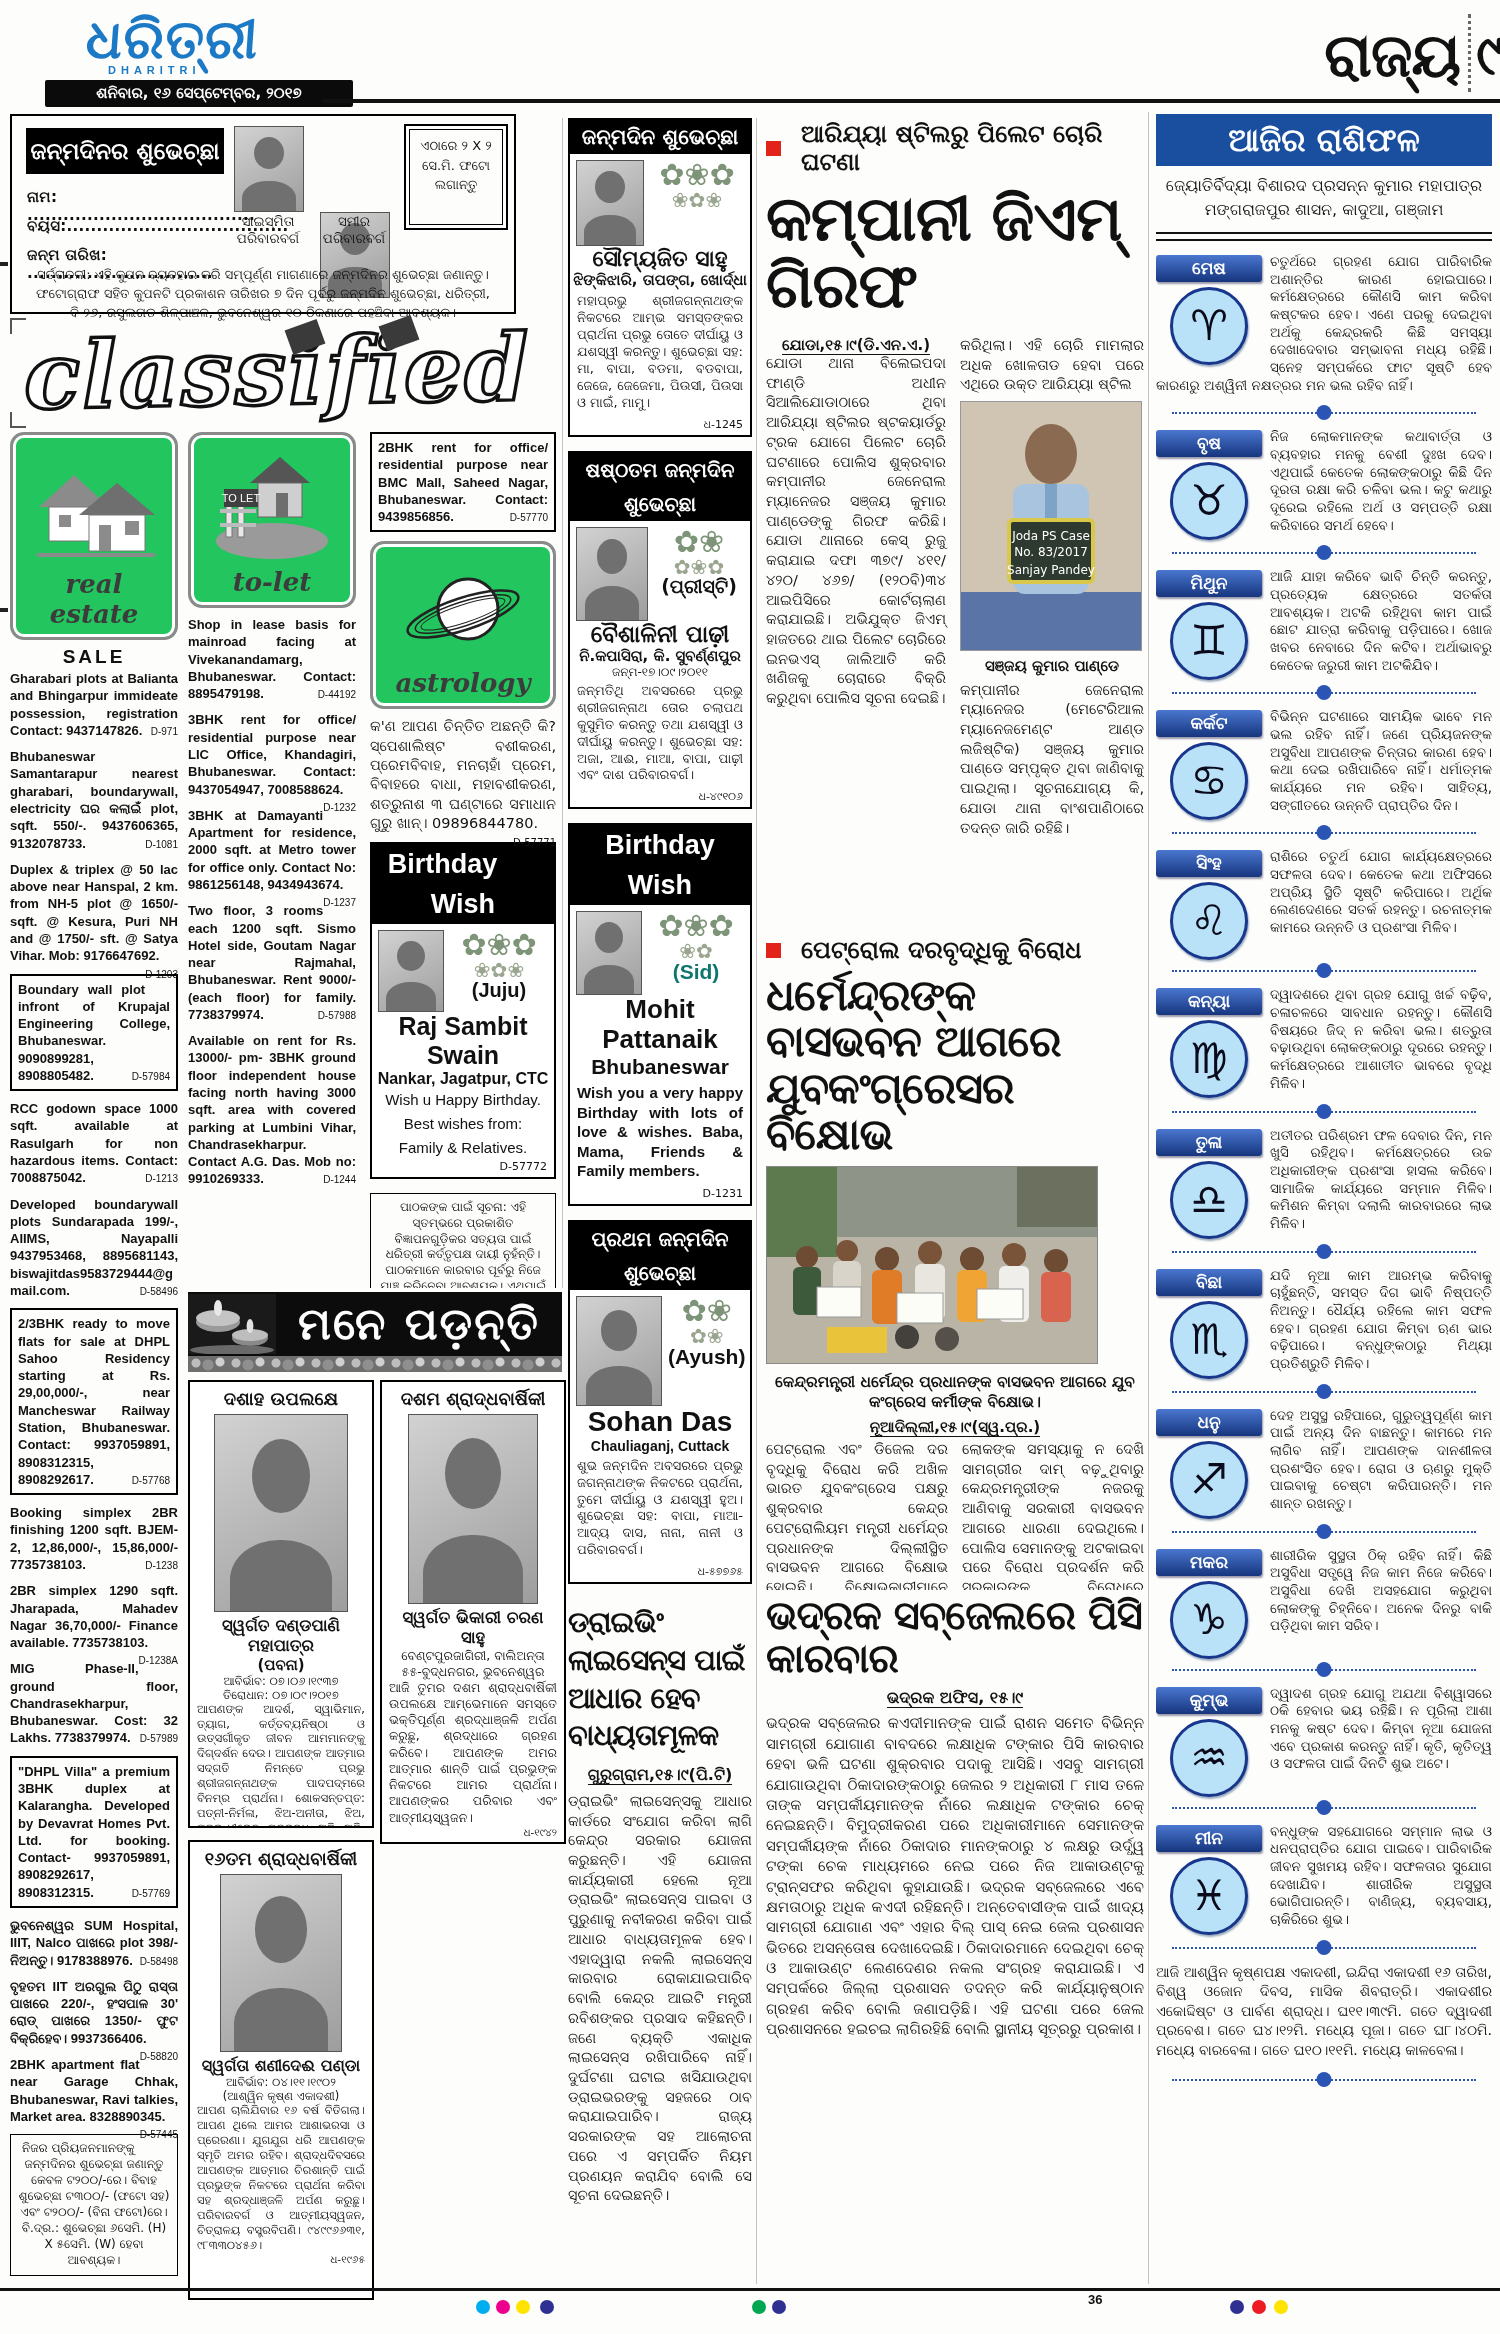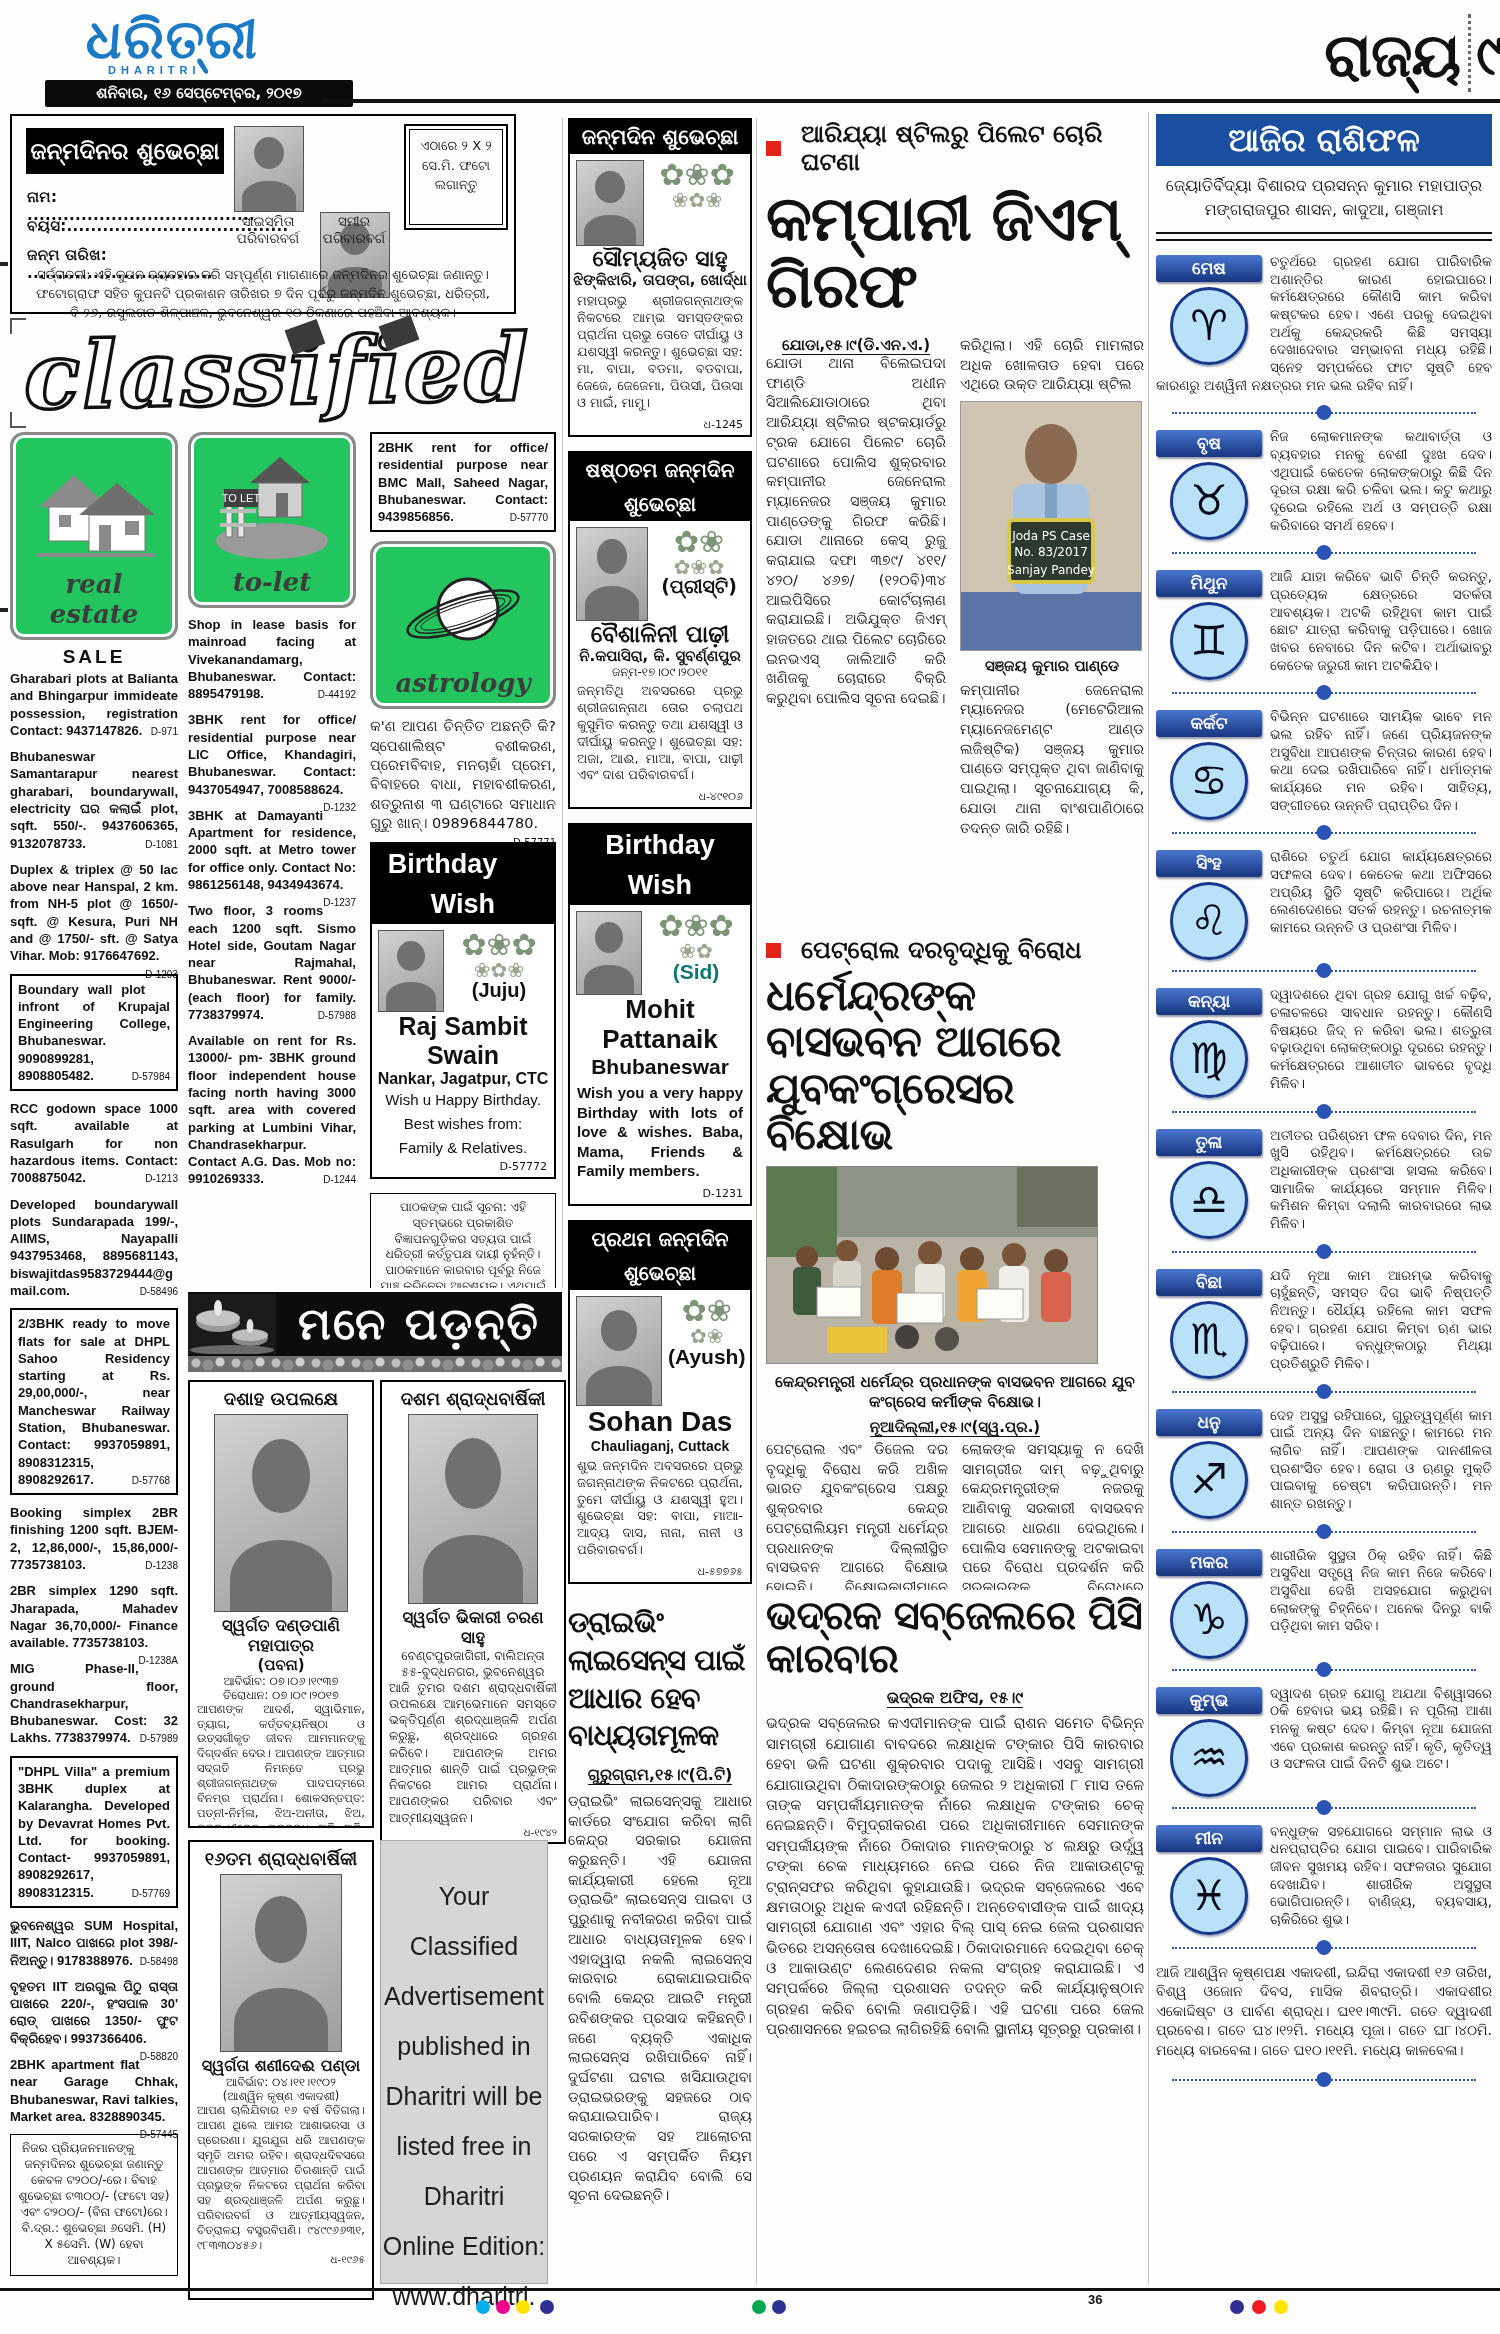--- a/index.html
+++ b/index.html
@@ -359,41 +359,20 @@
   <div class="abs obit" style="left:188px;top:1840px;width:168px;height:444px;overflow:hidden;">
     <h4>୧୬ତମ ଶ୍ରାଦ୍ଧବାର୍ଷିକୀ</h4>
     <div class="ph" style="width:120px;height:176px;margin:0 auto;"></div>
     <div class="oname" style="font-size:16px;margin-top:4px;">ସ୍ୱର୍ଗତା ଶଣୀଦେଈ ପଣ୍ଡା</div>
     <div class="osub" style="font-size:11.5px;">ଆବିର୍ଭାବ: ୦୪।୧୧।୧୯୦୨</div>
     <div class="osub" style="font-size:11.5px;">(ଆଶ୍ୱିନ କୃଷ୍ଣ ଏକାଦଶୀ)</div>
     <div class="obody" style="font-size:11.5px;">ଆପଣ ଚାଲିଯିବାର ୧୬ ବର୍ଷ ବିତିଗଲା। ଆପଣ ଥିଲେ ଆମର ଆଶାଭରସା ଓ ପ୍ରେରଣା। ଯୁଗଯୁଗ ଧରି ଆପଣଙ୍କ ସ୍ମୃତି ଅମର ରହିବ। ଶ୍ରାଦ୍ଧଦିବସରେ ଆପଣଙ୍କ ଆତ୍ମାର ଚିରଶାନ୍ତି ପାଇଁ ପ୍ରଭୁଙ୍କ ନିକଟରେ ପ୍ରାର୍ଥନା କରିବା ସହ ଶ୍ରଦ୍ଧାଞ୍ଜଳି ଅର୍ପଣ କରୁଛୁ। ପରିବାରବର୍ଗ ଓ ଆତ୍ମୀୟସ୍ୱଜନ, ଚିତ୍ରାଳୟ ବସ୍ତ୍ରବିପଣି। ୯୪୯୯୬୬୩୧, ୯୮୩୩୦୪୫୬।</div>
     <div style="text-align:right;font-size:10.5px;">ଧ-୧୯୬୫</div>
   </div>
 
-  <div class="abs promo" style="left:380px;top:1840px;width:168px;height:444px;padding-top:30px;box-sizing:border-box;">
-  <div>Your</div>
-
-  <div>Classified</div>
-
-  <div>Advertisement</div>
-
-  <div>published in</div>
-
-  <div>Dharitri will be</div>
-
-  <div>listed free in</div>
-
-  <div>Dharitri</div>
-
-  <div>Online Edition:</div>
-
-  <div>www.dharitri.</div>
-
-  <div>com</div>
-</div>
 
   <div class="abs" style="left:766px;top:120px;width:378px;height:812px;overflow:hidden;">
     <div class="kicker" style="font-size:24px;">
       <span class="ksq"></span>
       <span>ଆରିଯ୍ୟା ଷ୍ଟିଲରୁ ପିଲେଟ ଚୋରି ଘଟଣା</span>
     </div>
     <div class="headline" style="font-size:62px;margin-top:10px;">କମ୍ପାନୀ ଜିଏମ୍ ଗିରଫ</div>
     <div style="display:flex;gap:14px;margin-top:16px;">
       <div style="width:180px;">
         <div class="dateline" style="font-size:15px;"><u>ଯୋଡା,୧୫।୯(ଡି.ଏନ.ଏ.)</u></div>

